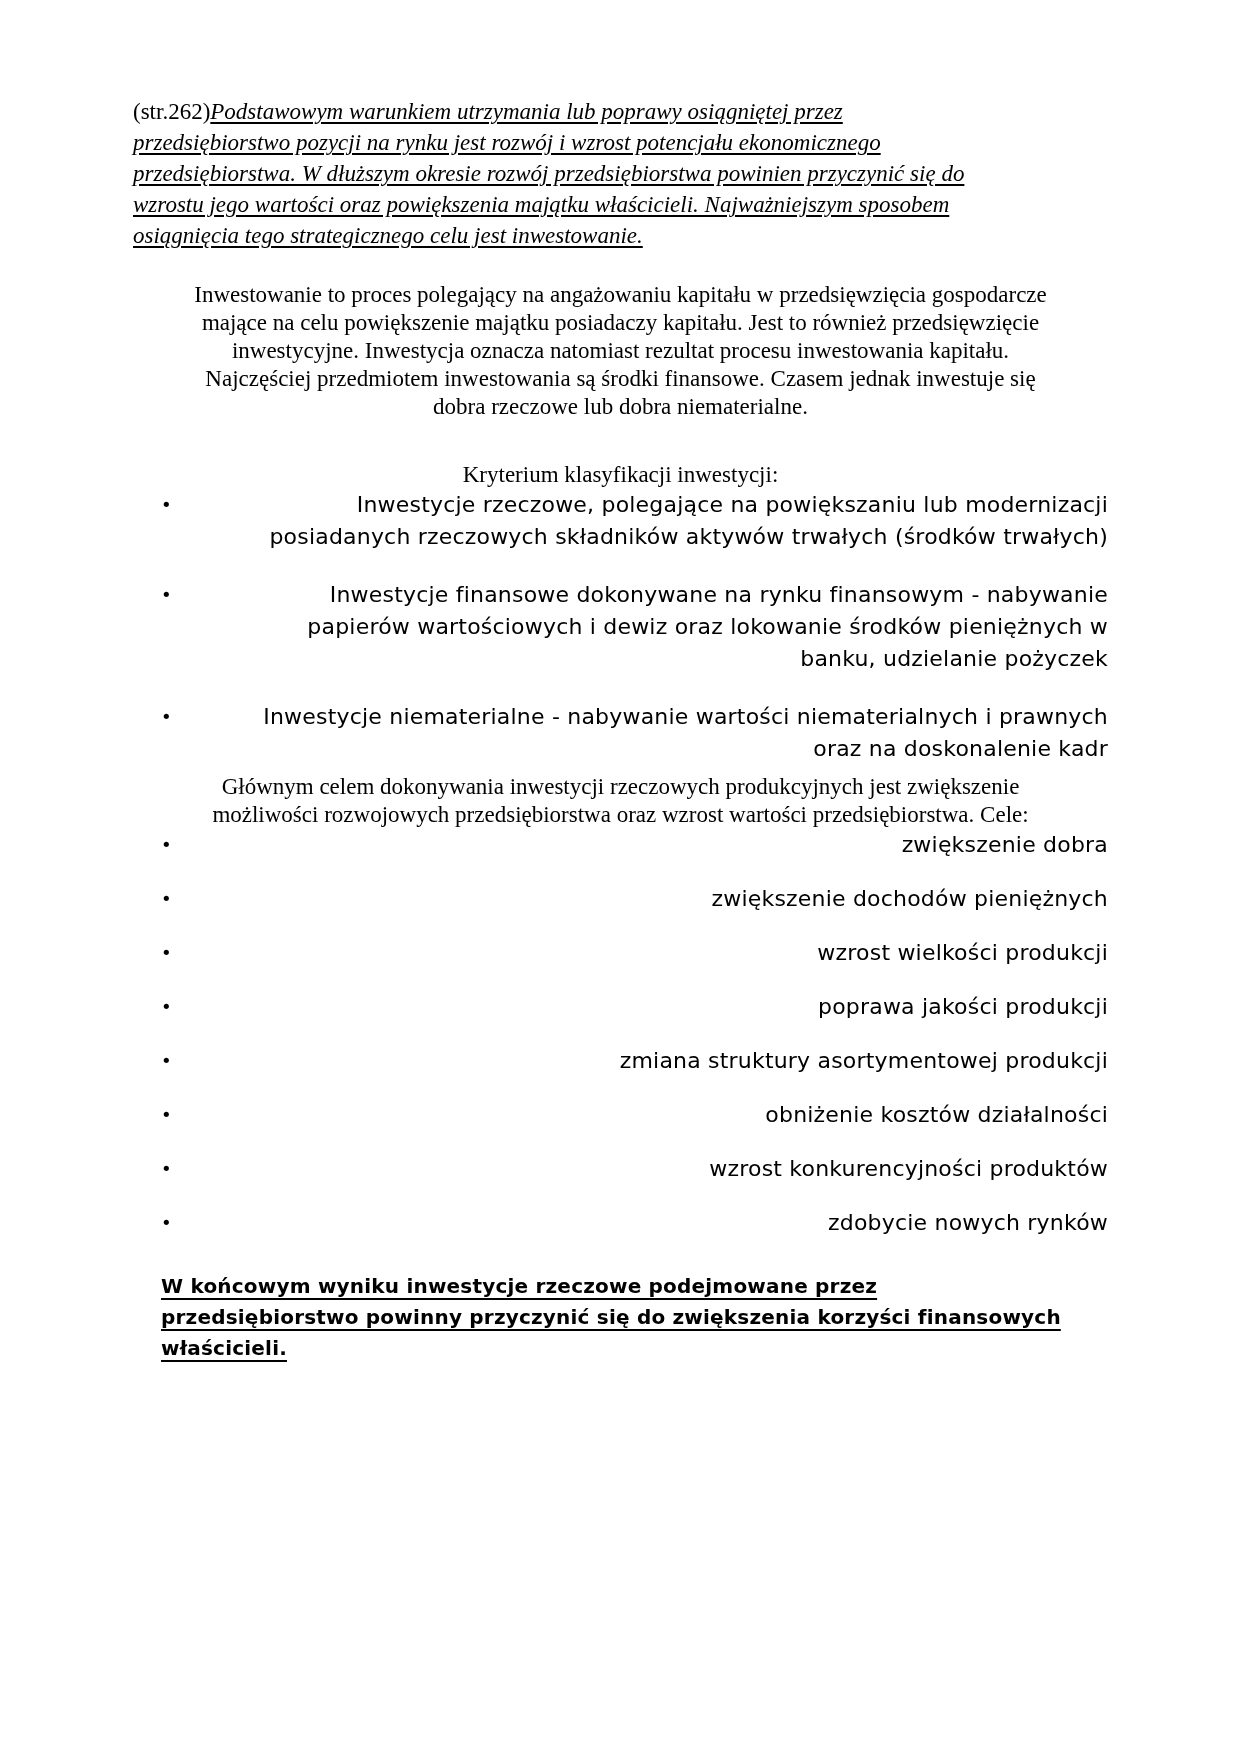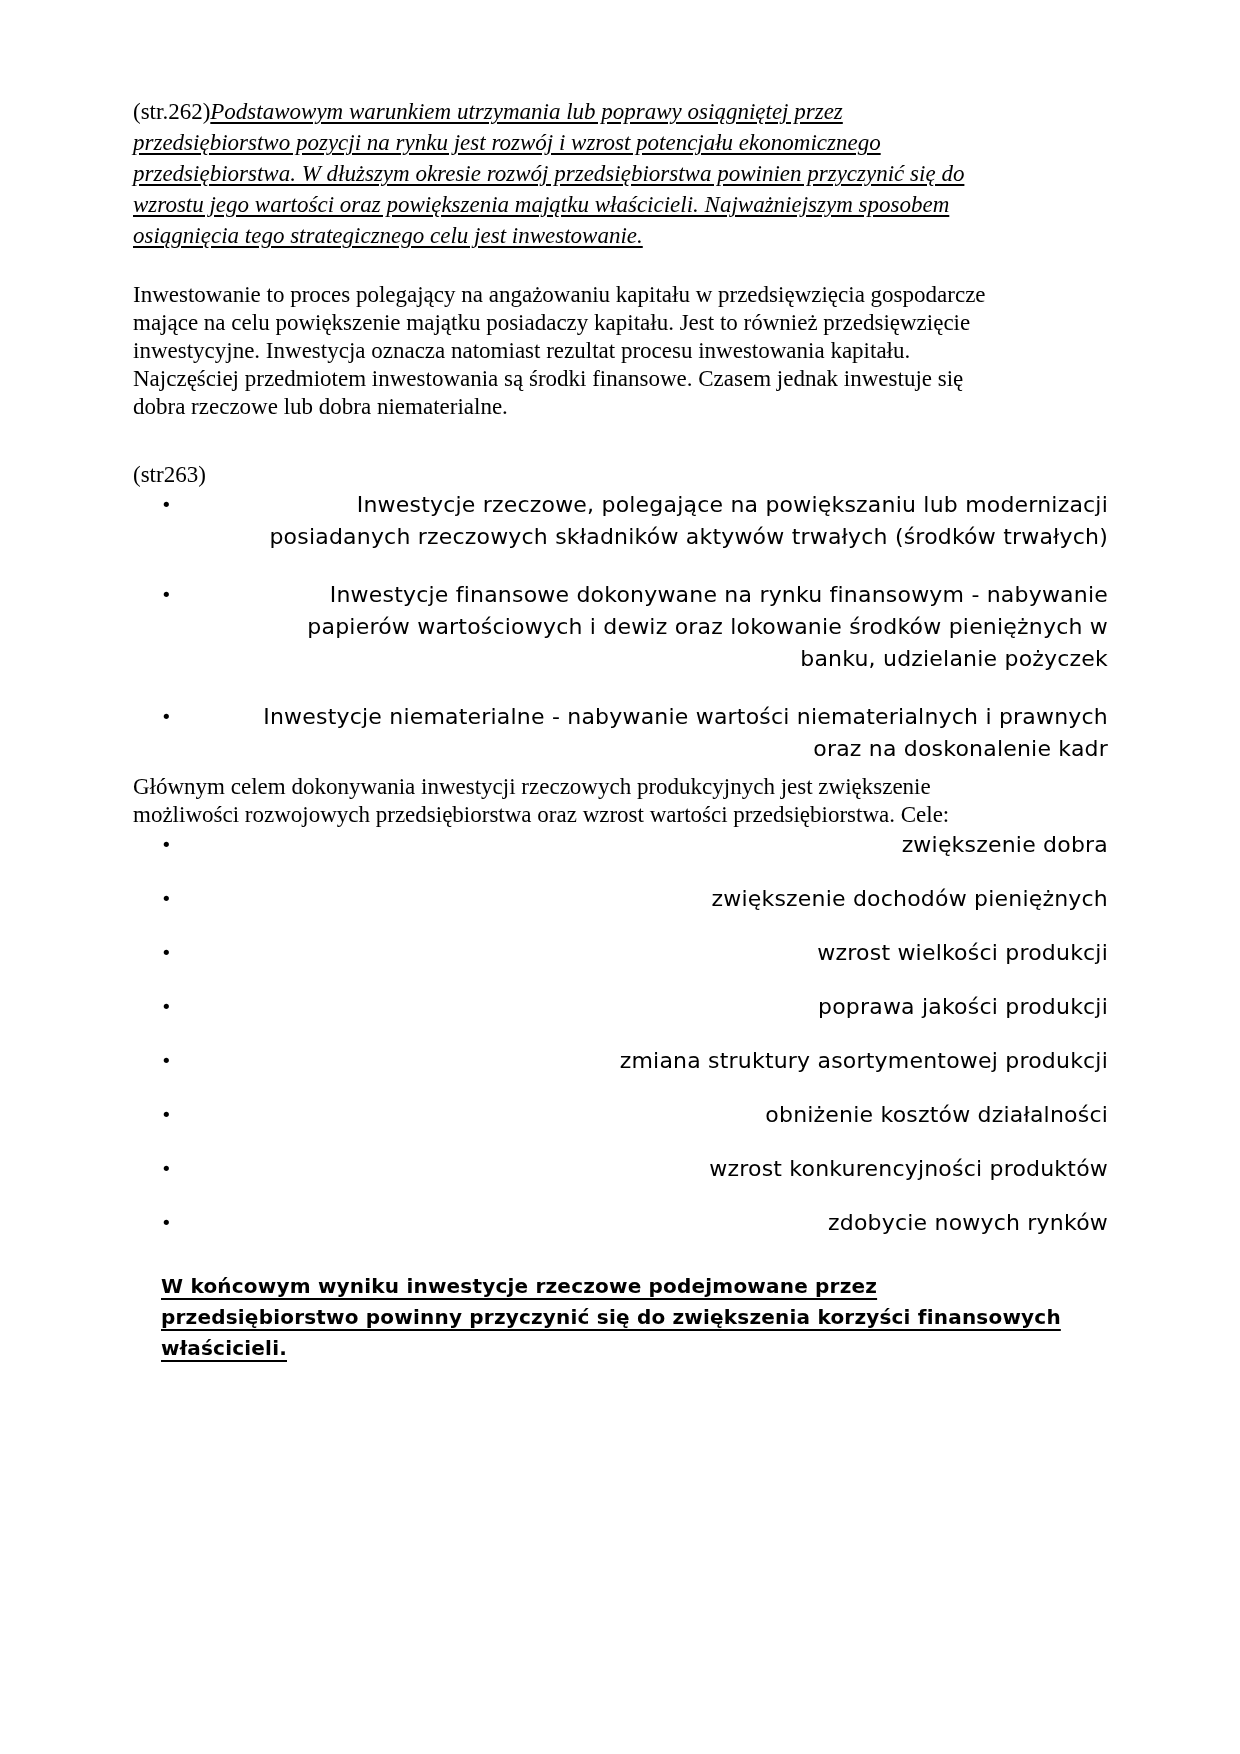--- a/index.html
+++ b/index.html
@@ -28,21 +28,21 @@
     font-style:italic;
     text-decoration:underline;
     text-decoration-thickness:2px;
     text-underline-offset:3px;
   }
 
   
   .p-serif {
     margin:0;
     font-family:"Liberation Serif","DejaVu Serif",serif;
-    font-size:23px; line-height:28px;
+    font-size:23px; line-height:28px;text-align:center;
   }
   .p-def { margin-bottom:40px; }
   .p-goals { margin-bottom:0; }
 
   
   ul.blist { list-style:none; margin:0; padding:0; }
   ul.blist li {
     display:flex;
     font-family:"DejaVu Sans","Liberation Sans",sans-serif;
     font-size:22px; line-height:32px;
@@ -82,21 +82,21 @@
 przedsiębiorstwa. W dłuższym okresie rozwój przedsiębiorstwa powinien przyczynić się do
 wzrostu jego wartości oraz powiększenia majątku właścicieli. Najważniejszym sposobem
 osiągnięcia tego strategicznego celu jest inwestowanie.</span></p>
 
   <p class="p-serif p-def ml">Inwestowanie to proces polegający na angażowaniu kapitału w przedsięwzięcia gospodarcze
 mające na celu powiększenie majątku posiadaczy kapitału. Jest to również przedsięwzięcie
 inwestycyjne. Inwestycja oznacza natomiast rezultat procesu inwestowania kapitału.
 Najczęściej przedmiotem inwestowania są środki finansowe. Czasem jednak inwestuje się
 dobra rzeczowe lub dobra niematerialne.</p>
 
-  <p class="p-serif">(str263)</p>
+  <p class="p-serif">Kryterium klasyfikacji inwestycji:</p>
 
   <ul class="blist types">
     <li>
       <span class="marker">•</span>
       <span class="btext ml">Inwestycje rzeczowe, polegające na powiększaniu lub modernizacji
 posiadanych rzeczowych składników aktywów trwałych (środków trwałych)</span>
     </li>
     <li>
       <span class="marker">•</span>
       <span class="btext ml">Inwestycje finansowe dokonywane na rynku finansowym - nabywanie

